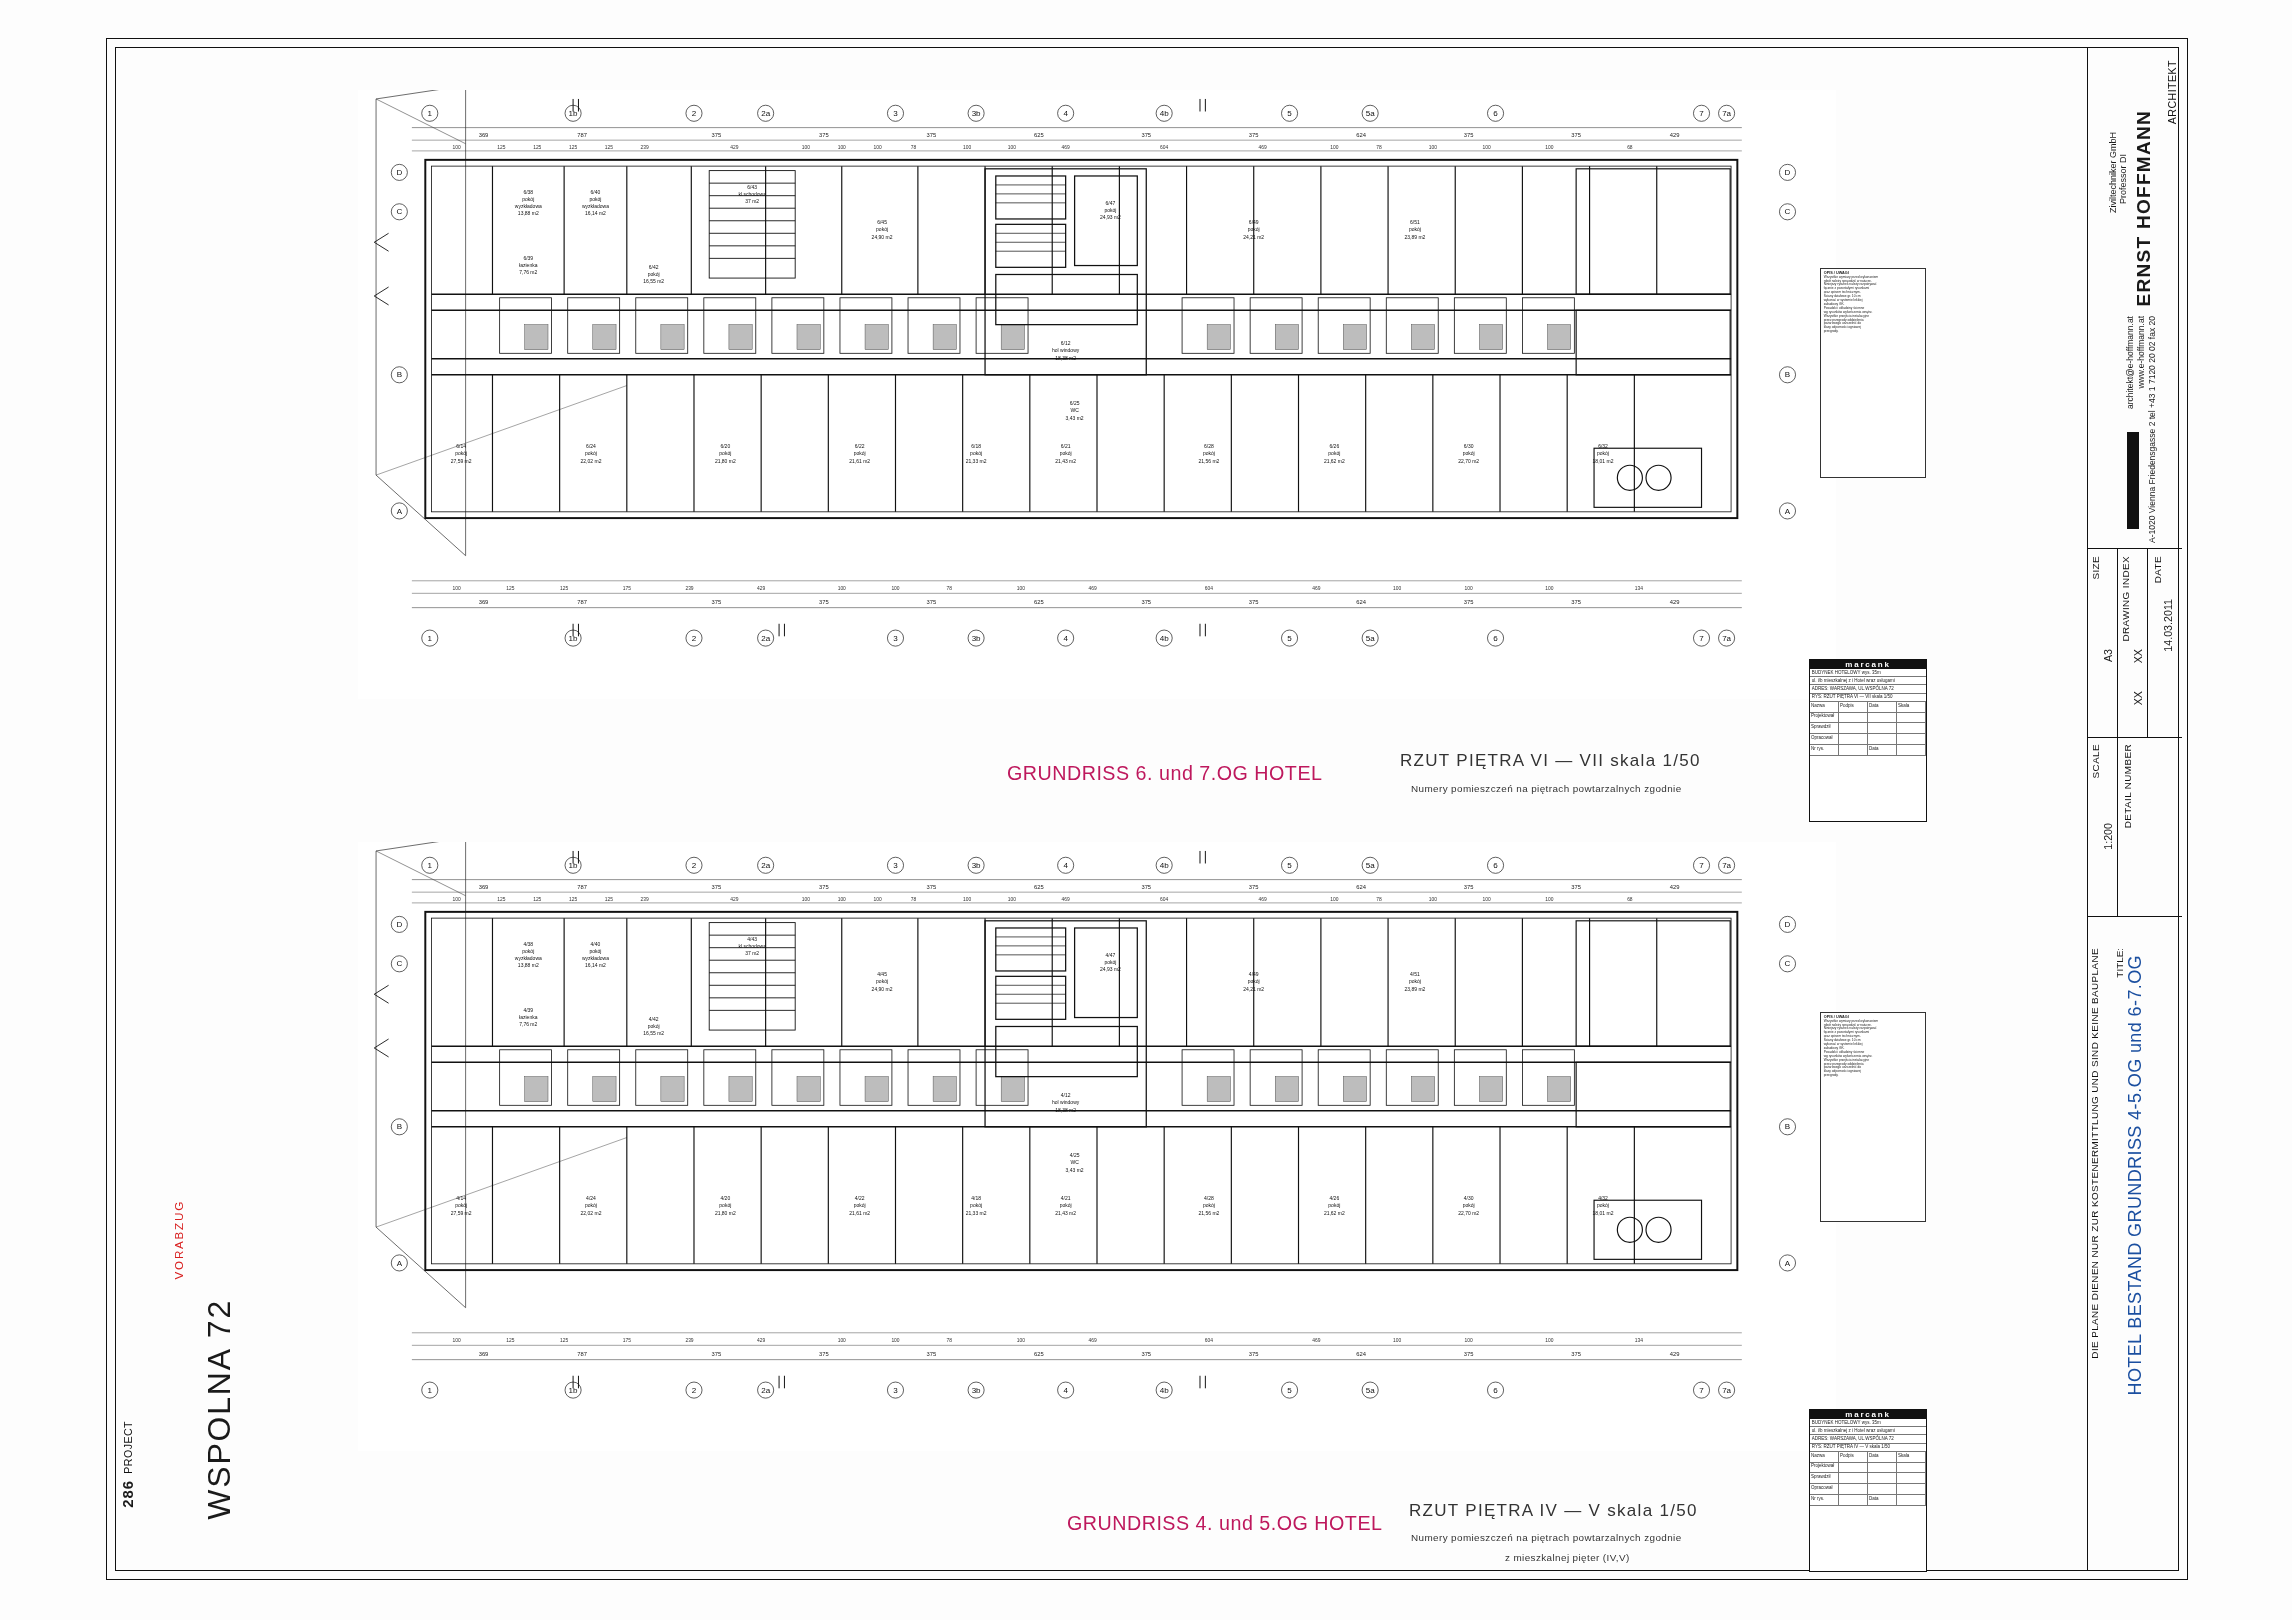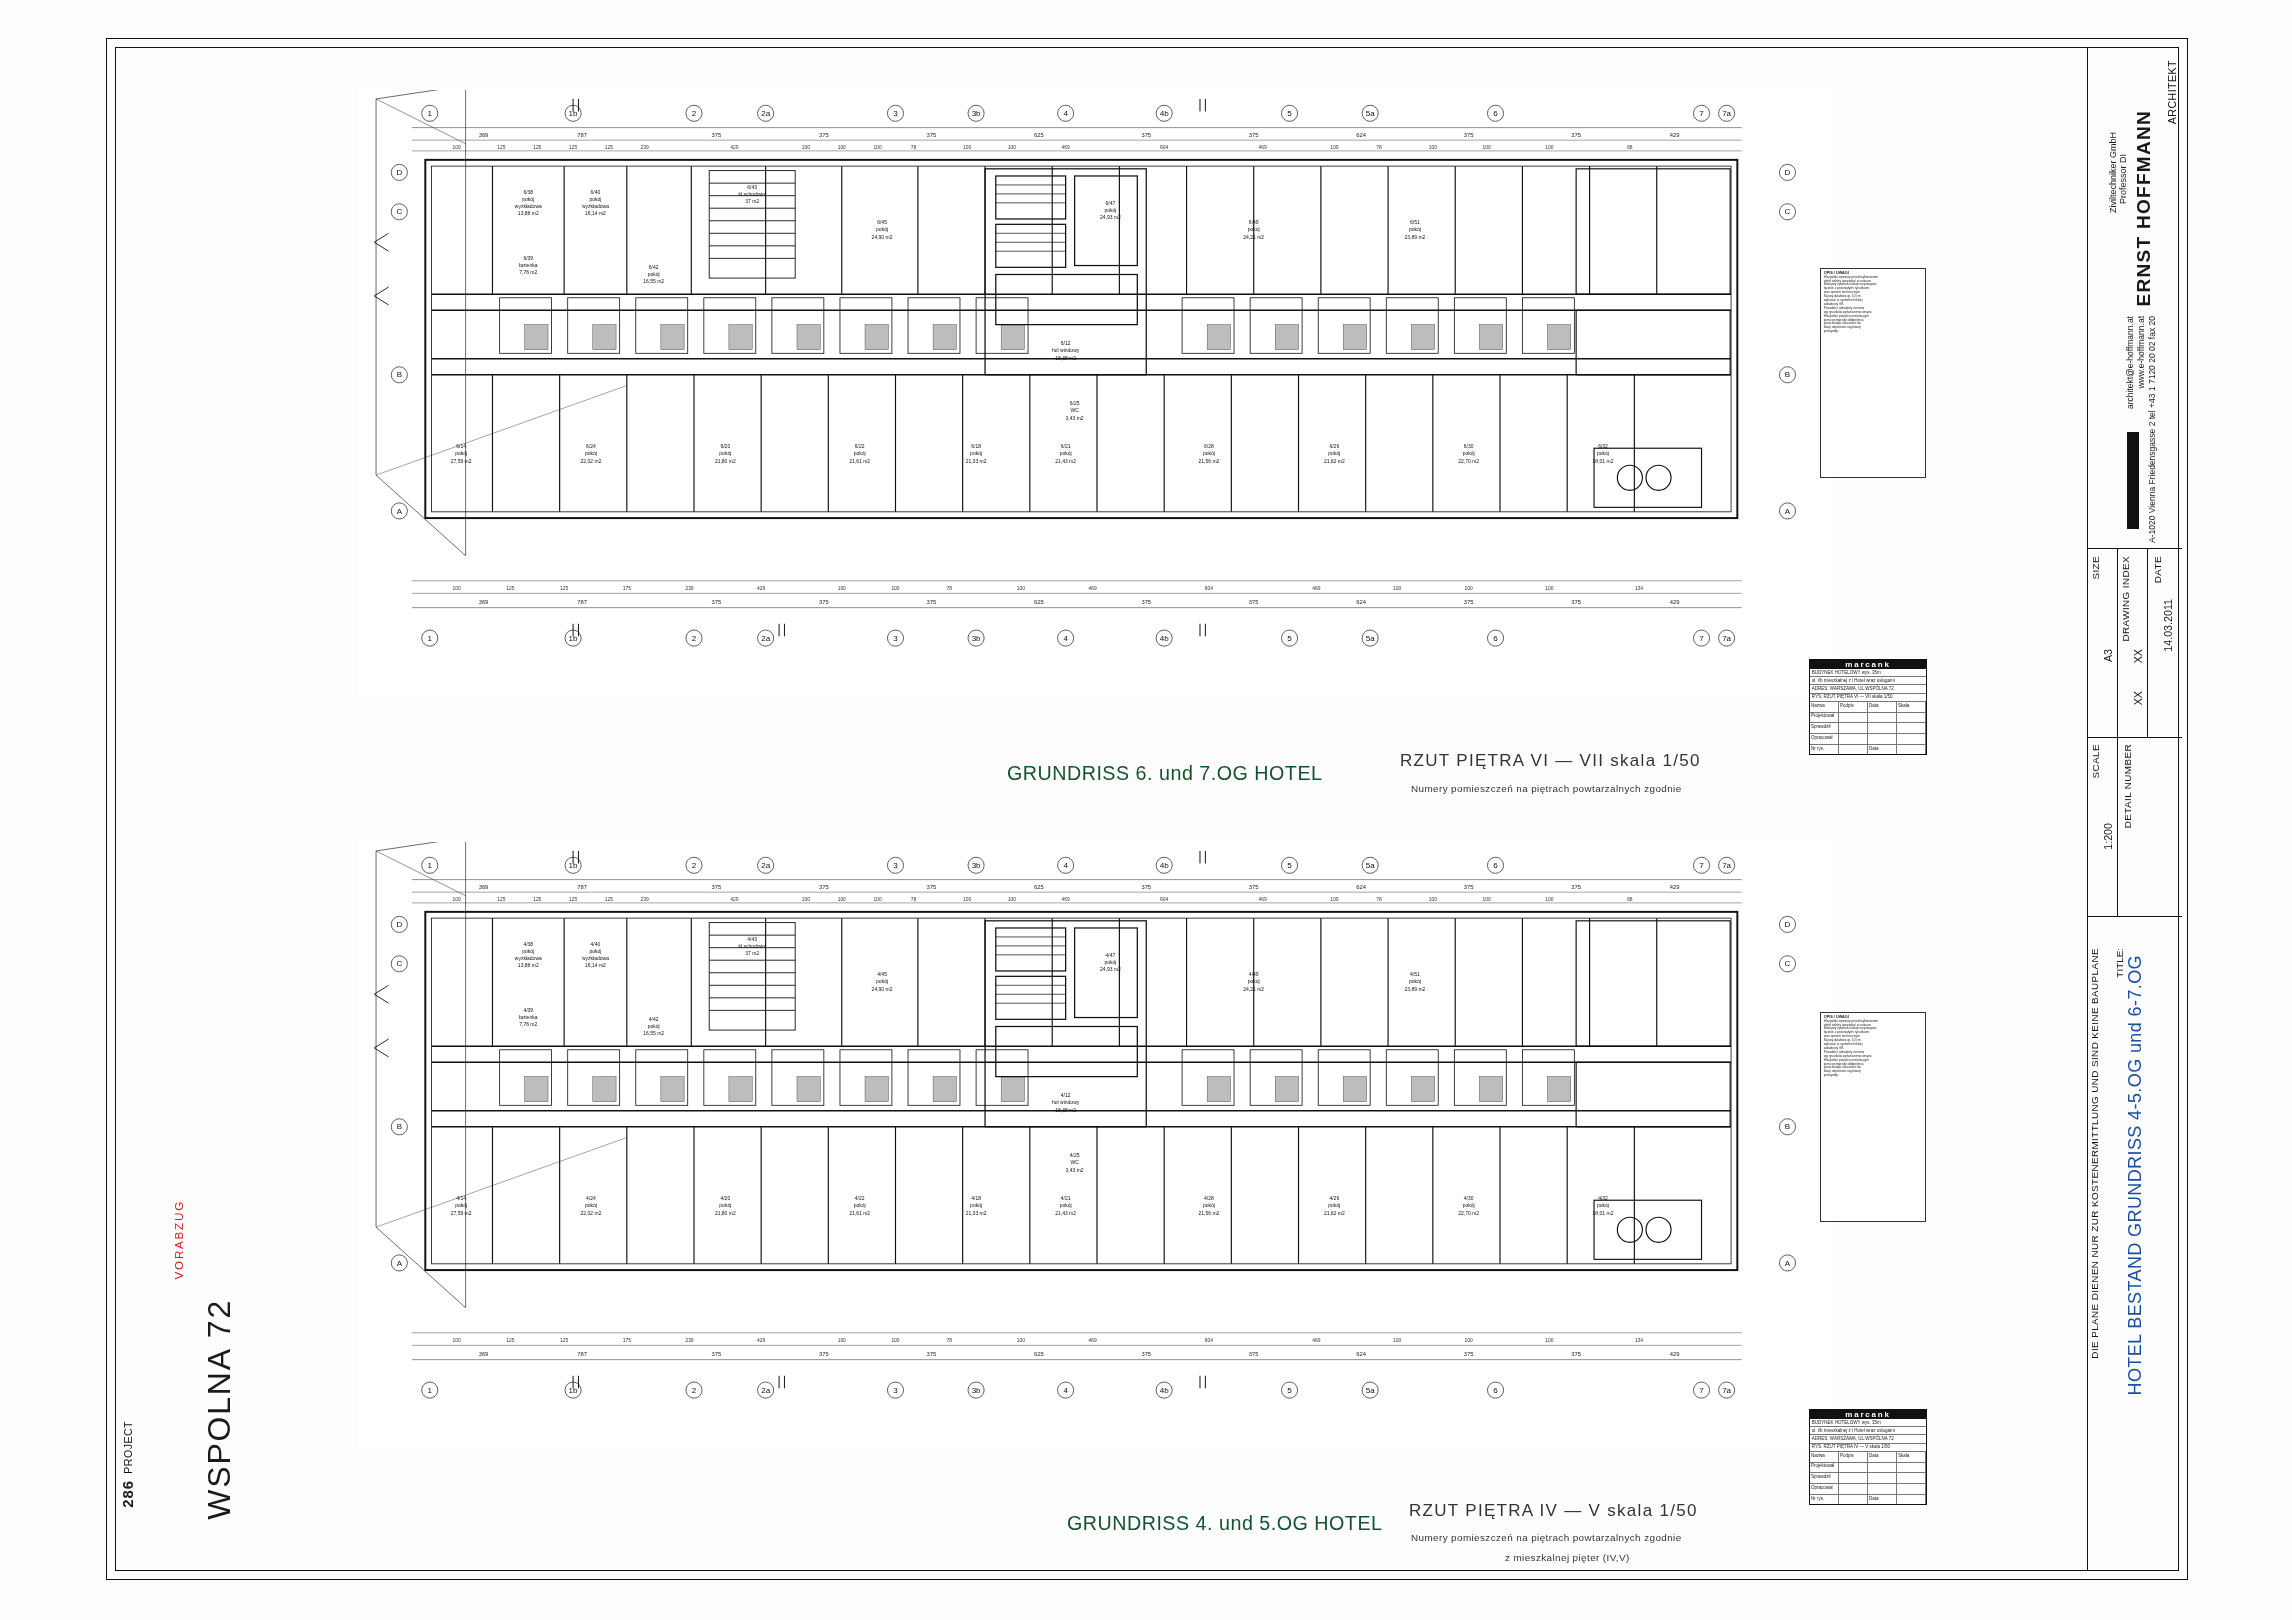--- a/index.html
+++ b/index.html
@@ -77,21 +77,21 @@
   .plan {
     position: absolute;
     background: #ffffff;
   }
   .plan svg { display:block; }
 
   .plan-caption {
     position: absolute;
     font-size: 19.7px;
     letter-spacing: 0.5px;
-    color: #14532d;
+    color: #be185d;
     white-space: nowrap;
   }
   .plan-caption-pl {
     position: absolute;
     font-size: 17px;
     letter-spacing: 1.3px;
     color: #333;
     white-space: nowrap;
     font-family: "Liberation Sans", sans-serif;
   }
@@ -99,21 +99,21 @@
     position: absolute;
     font-size: 9.9px;
     color: #333;
     white-space: nowrap;
     letter-spacing: 0.4px;
   }
 
   
   .stamp {
     position: absolute;
-    width: 118px; height: 96px;
+    width: 118px; height: 163px;
     border: 0.9px solid #111;
     background: #fff;
     box-sizing: border-box;
     font-size: 4.5px;
     line-height: 5.4px;
     overflow: hidden;
   }
   .stamp .logo {
     background: #111;
     color: #fff;

